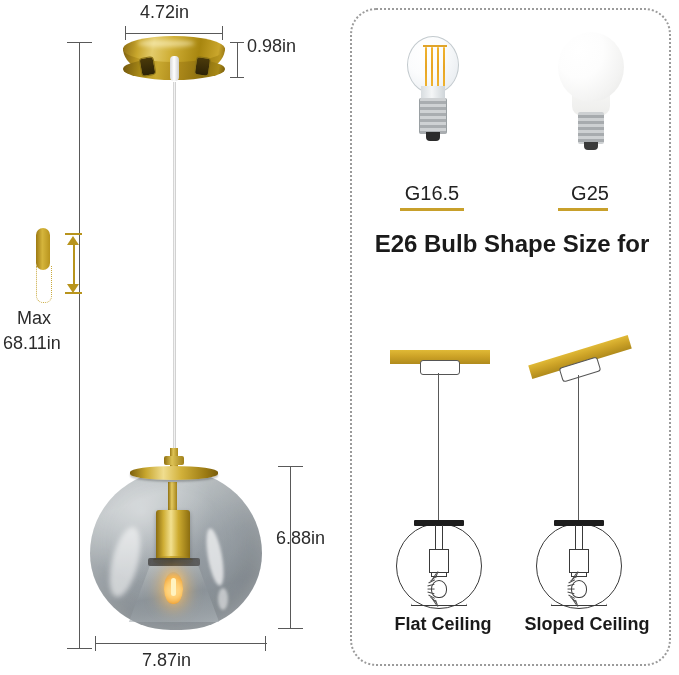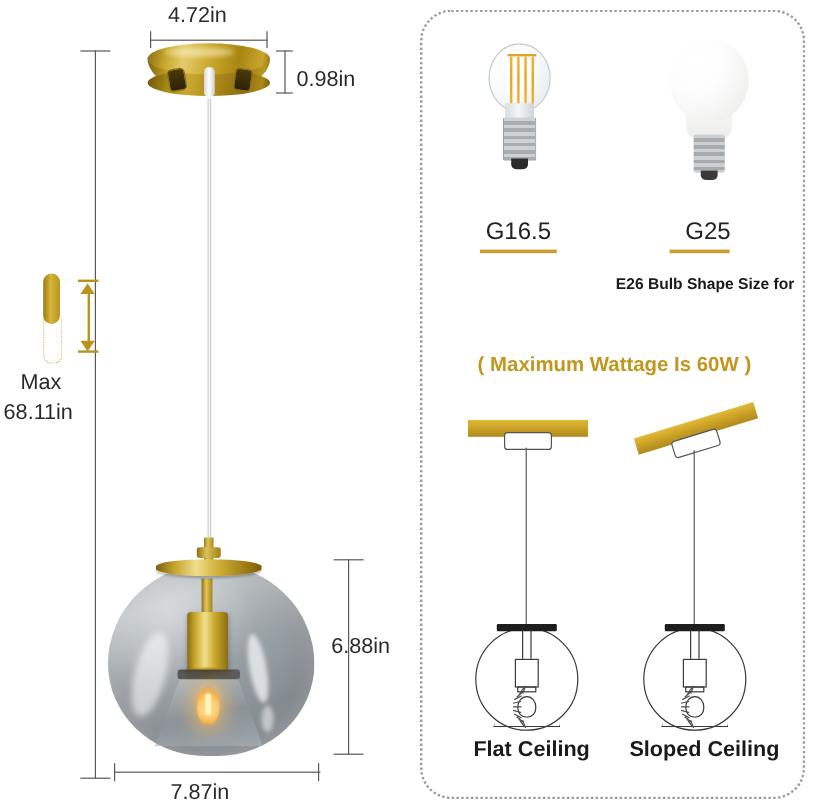--- a/index.html
+++ b/index.html
@@ -62,21 +62,21 @@
   }
   .canopy-hi{
     position:absolute;left:14px;top:4px;width:58px;height:7px;border-radius:50%;
     background:rgba(255,248,205,.55);filter:blur(2px);
   }
 
   
   #dim-098-line{left:237px;top:42px;height:36px;}
   #dim-098-tick-t{left:230px;top:42px;width:14px;}
   #dim-098-tick-b{left:230px;top:77px;width:14px;}
-  #dim-098-label{left:247px;top:56px;}
+  #dim-098-label{left:247px;top:36px;}
 
   
   .cord{position:absolute;left:173px;top:82px;width:2.6px;height:375px;
     background:linear-gradient(90deg,#c6c6c6,#f2f2f2 50%,#c0c0c0);}
 
   
   #dim-tot-line{left:79px;top:42px;height:607px;}
   #dim-tot-tick-t{left:67px;top:42px;width:25px;}
   #dim-tot-tick-b{left:67px;top:648px;width:25px;}
   #dim-max-label{left:17px;top:308px;}
@@ -209,22 +209,22 @@
   .bulb-name{
     position:absolute;left:0;width:140px;top:150px;text-align:center;
     font-size:20px;color:#222;
   }
   .bulb-underline{position:absolute;top:176px;height:3px;background:#c8a02b;}
   .bulb-underline.a{left:48px;width:64px;}
   .bulb-underline.b{left:206px;width:50px;}
 
   
   .headline{
-    position:absolute;left:10px;top:218px;width:300px;text-align:right;
-    font-size:13px;font-weight:bold;color:#1a1a1a;line-height:1.32;
+    position:absolute;left:10px;top:218px;width:300px;text-align:center;
+    font-size:24px;font-weight:bold;color:#1a1a1a;line-height:1.32;
   }
   .wattage{
     position:absolute;left:10px;top:284px;width:300px;text-align:center;
     font-size:17px;font-weight:bold;color:#c2971f;
   }
 
   
   .diag{position:absolute;width:150px;height:270px;}
   .diag.flat{left:16px;top:332px;}
   .diag.slope{left:160px;top:332px;}
@@ -372,21 +372,20 @@
       </div>
 
       <div class="bulb-underline a"></div>
       <div class="bulb-underline b"></div>
     </div>
 
     <div class="headline">
       <div>E26 Bulb Shape Size for</div>
     </div>
 
-    <div class="wattage">( Maximum Wattage Is 60W )</div>
 
     <div class="diag flat">
       <div class="ceilbar flat"></div>
       <div class="canopy-box flat"></div>
       <div class="dcord flat"></div>
       <div class="pend flat">
         <div class="pend-circle"></div>
         <div class="pend-bar"></div>
         <div class="pend-rod"></div>
         <div class="pend-sock"></div>

